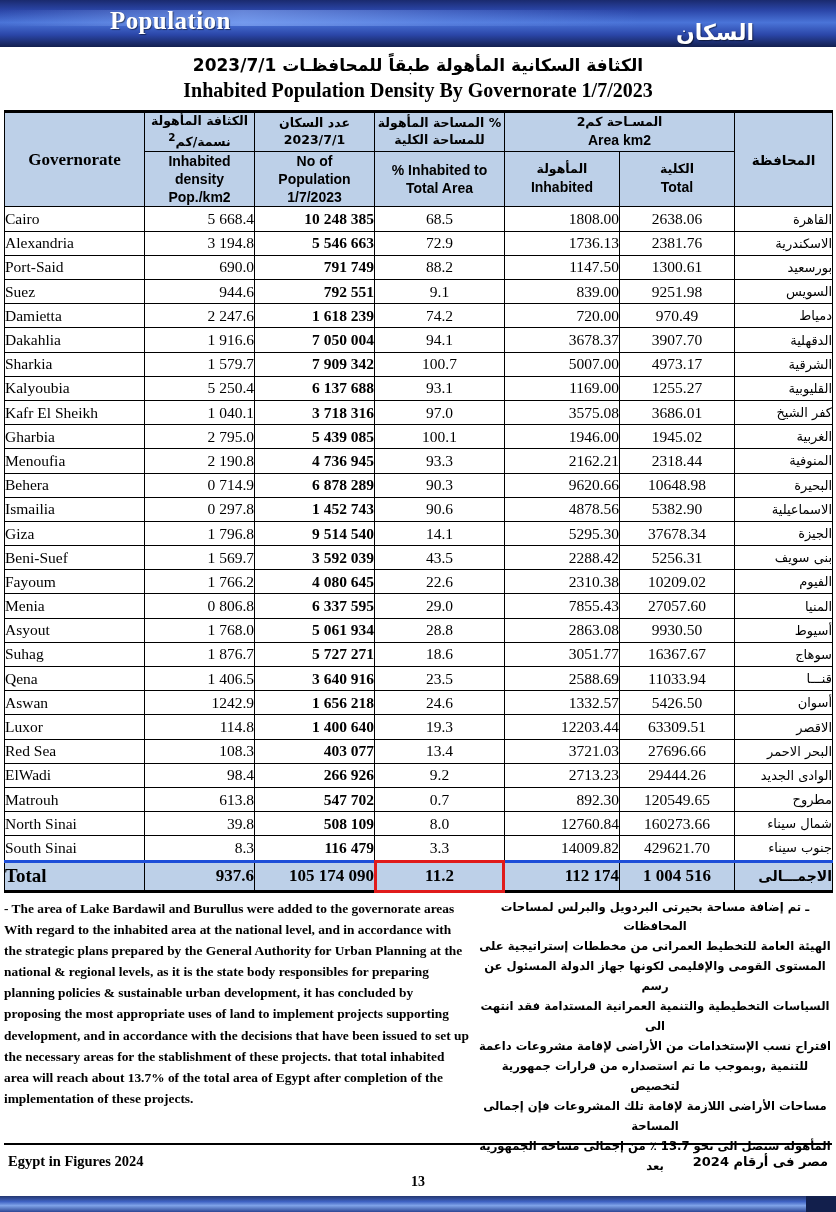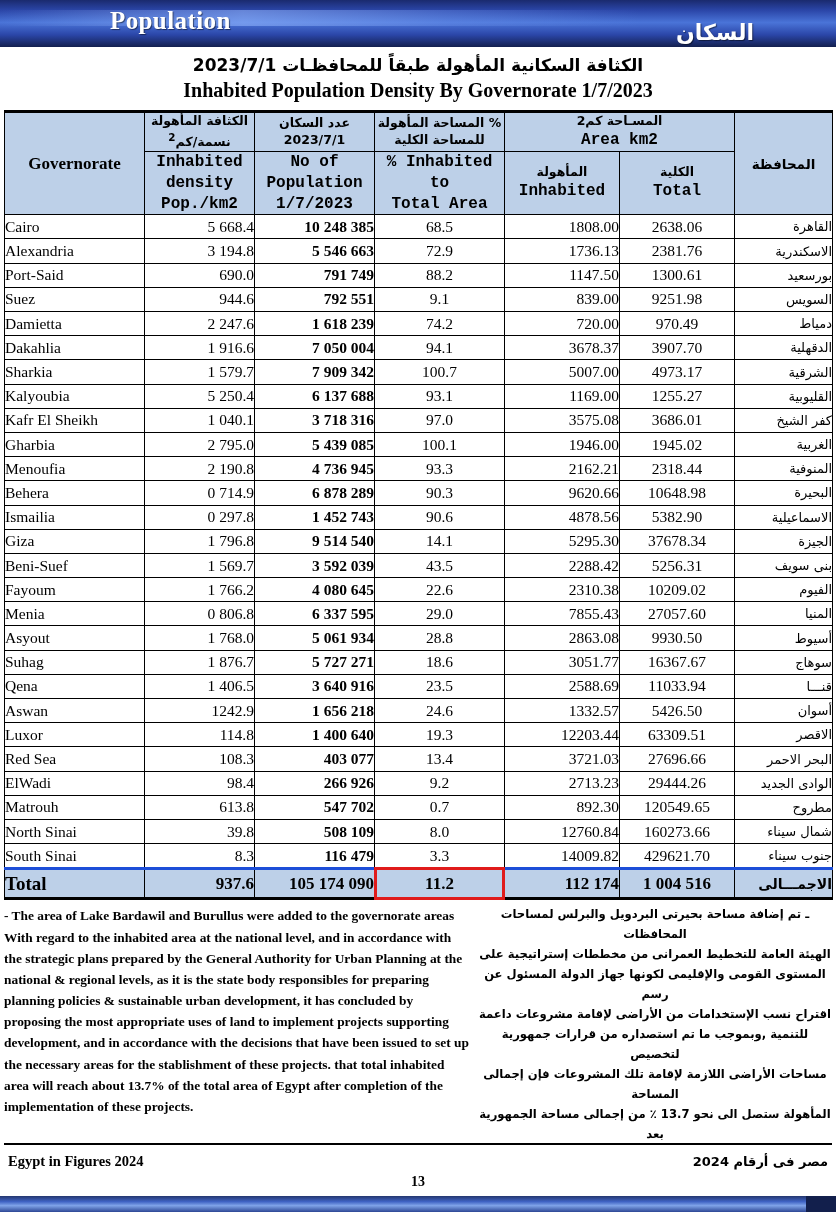--- a/index.html
+++ b/index.html
@@ -60,21 +60,21 @@
     border:1px solid #000;
     padding:0;
   }
   thead tr th{
     background:#bdd0e8;
     font-weight:bold;
     text-align:center;
     vertical-align:middle;
   }
   .hd-ar{font-family:"DejaVu Sans", sans-serif;font-size:12.5px;direction:rtl;line-height:1.35;padding:4px 3px;}
-  .hd-en{font-family:Liberation Mono, monospace;font-size:16px;line-height:1.3;padding:4px 3px;}
+  .hd-en{font-family:Liberation Sans, sans-serif;font-size:14px;line-height:1.3;padding:4px 3px;}
   .hd-gov{font-family:"Liberation Serif", serif;font-size:17px;padding:4px;}
   .hd-moh{font-family:"DejaVu Sans", sans-serif;font-size:13.5px;direction:rtl;padding:4px 6px;}
 
   .topband{
     border-top:3px solid #000 !important;
     margin-top:23px;
   }
 
   tbody td{
     height:23.2px;
@@ -489,20 +489,21 @@
       </tbody>
 </table>
 </div>
 
 <div class="notes">
   <div class="note-en">- The area of Lake Bardawil and Burullus were added to the governorate areas With regard to the inhabited area at the national level, and in accordance with the strategic plans prepared by the General Authority for Urban Planning at the national &amp; regional levels, as it is the state body   responsibles for preparing planning policies &amp; sustainable urban development, it has concluded by proposing the most appropriate uses of land to implement projects supporting development, and in accordance with the decisions that have been issued to set up  the necessary  areas for the stablishment of these projects. that total inhabited area will reach about 13.7% of the total area of Egypt after  completion of the implementation of these projects.</div>
   <div class="note-ar" id="note-ar">
       <div>ـ تم إضافة مساحة بحيرتى البردويل والبرلس لمساحات المحافظات</div>
       <div>الهيئة العامة للتخطيط العمرانى من مخططات إستراتيجية على</div>
       <div>المستوى القومى والإقليمى لكونها جهاز الدولة المسئول عن رسم</div>
+      <div>السياسات التخطيطية والتنمية العمرانية المستدامة فقد انتهت الى</div>
       <div>اقتراح نسب الإستخدامات من الأراضى لإقامة مشروعات داعمة</div>
       <div>للتنمية ,وبموجب ما تم استصداره من قرارات جمهورية لتخصيص</div>
       <div>مساحات الأراضى اللازمة لإقامة تلك المشروعات فإن إجمالى المساحة</div>
       <div>المأهولة ستصل الى نحو 13.7 ٪ من إجمالى مساحة  الجمهورية بعد</div>
     </div>
 </div>
 
 <div class="foot-rule"></div>
 <div class="footer">
   <div class="foot-en">Egypt in Figures 2024</div>

